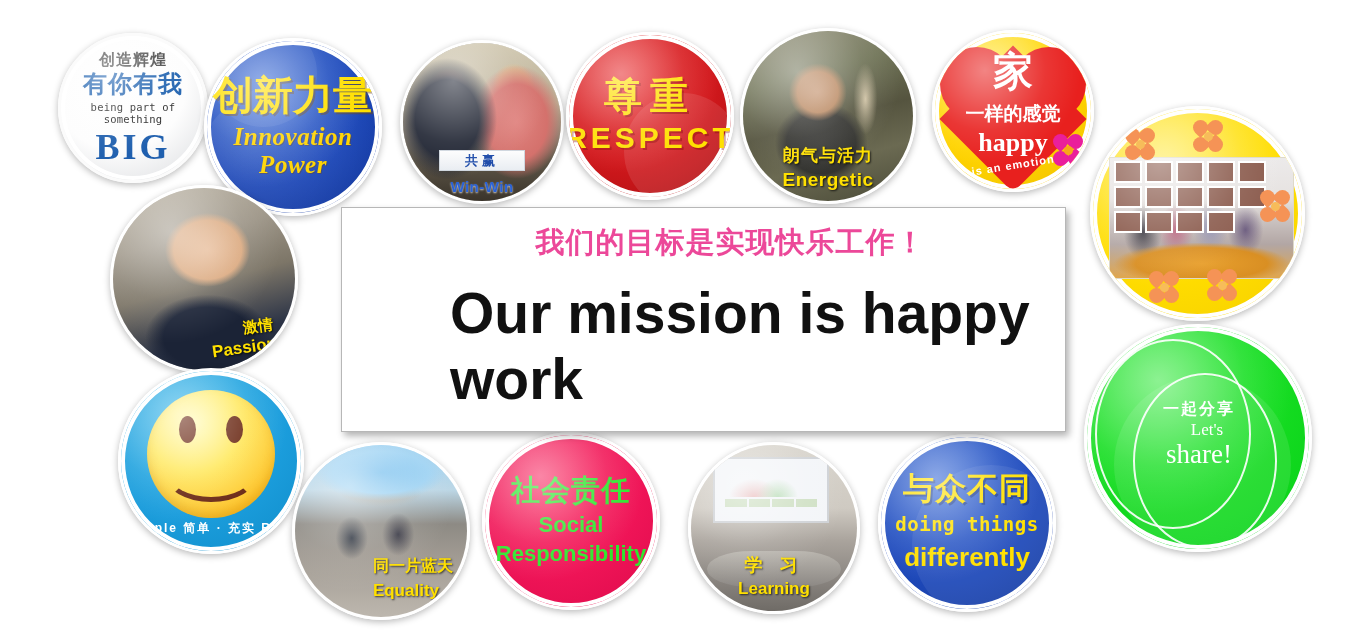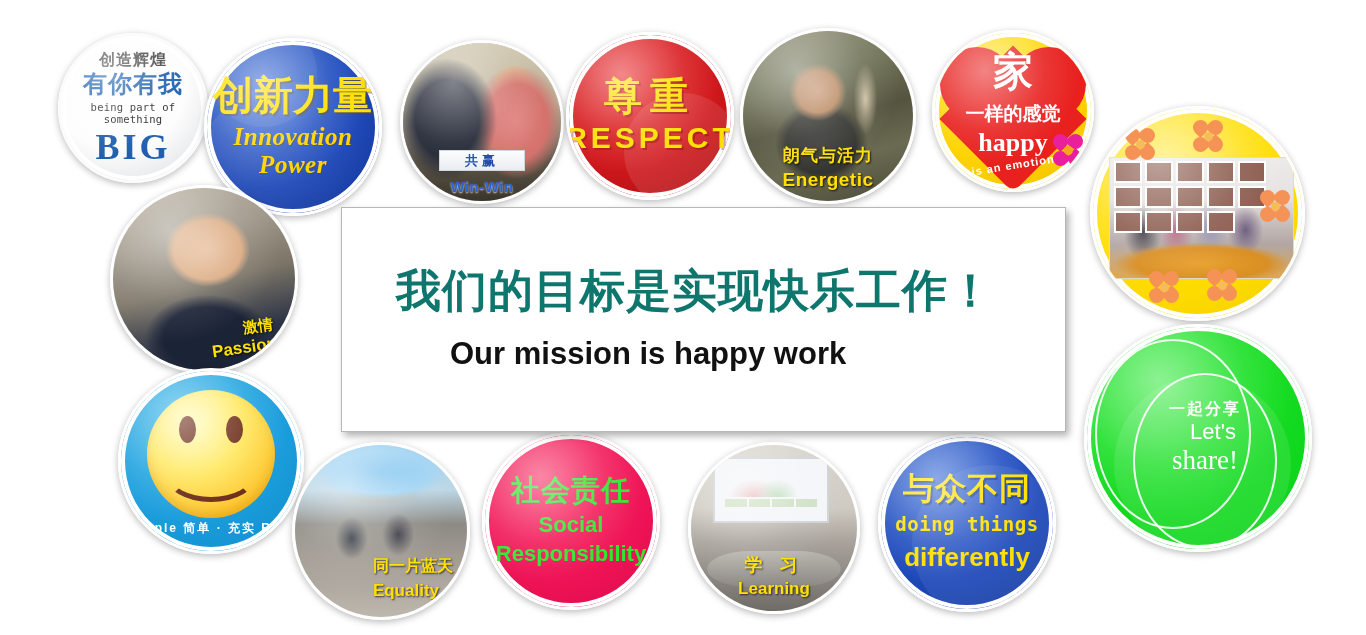--- a/index.html
+++ b/index.html
@@ -130,23 +130,23 @@
   #team-photo .frames b{display:block;width:24px;height:18px;background:#8a5a4c;border:2px solid #fff;}
 
   
   #b-share{left:1084px;top:324px;width:228px;height:228px;
       background:radial-gradient(circle at 36% 26%, #31e83a 0%, #16dd22 48%, #06cf16 100%);}
   #b-share .ring{position:absolute;border:2px solid rgba(255,255,255,.9);border-radius:50%;}
   #b-share .r1{left:8px;top:12px;width:152px;height:186px;}
   #b-share .r2{left:46px;top:46px;width:140px;height:172px;}
   #b-share .sw{position:absolute;width:80%;height:80%;left:12%;top:22%;border-radius:50%;
       background:rgba(255,255,255,.10);}
-  #b-share .txt{position:absolute;left:56px;top:72px;width:124px;z-index:5;}
+  #b-share .txt{position:absolute;left:50px;top:72px;width:124px;z-index:5;}
   #b-share .s1{font-size:16px;font-weight:700;color:#ffffff;letter-spacing:2px;}
-  #b-share .s2{font-family:Liberation Sans, sans-serif;font-size:22px;color:#ffffff;line-height:1.12;margin-left:16px;}
+  #b-share .s2{font-family:Liberation Serif, serif;font-size:17px;color:#ffffff;line-height:1.12;margin-left:16px;}
   #b-share .s3{font-family:"Liberation Serif","DejaVu Serif",serif;font-size:27px;color:#ffffff;line-height:1.12;}
 
   
   #b-pass{left:110px;top:185px;width:188px;height:188px;}
   #pass-photo{background:
       radial-gradient(ellipse 30% 26% at 52% 34%, #e7bb97 0%, #dba97f 62%, rgba(219,169,127,0) 78%),
       radial-gradient(ellipse 14% 6% at 48% 30%, #241c18 0%, rgba(36,28,24,0) 80%),
       radial-gradient(ellipse 44% 30% at 52% 82%, #1b2336 0%, #1b2336 55%, rgba(27,35,54,0) 78%),
       linear-gradient(165deg,#b9b1a1 0%,#9c9486 30%,#7d7668 52%,#2b3346 78%,#151c2b 100%);}
   #b-pass .cap1{position:absolute;right:22px;bottom:34px;font-size:15px;font-weight:700;color:#ffe000;
@@ -213,22 +213,22 @@
   #b-diff .l1{font-size:31px;font-weight:900;color:#ffe000;letter-spacing:1px;line-height:1;
       text-shadow:2px 2px 0 rgba(10,30,90,.45);}
   #b-diff .l2{font-family:"DejaVu Sans Mono","Liberation Mono",monospace;font-size:19px;font-weight:700;
       color:#ffe000;margin-top:9px;letter-spacing:.5px;}
   #b-diff .l3{font-size:26px;font-weight:700;color:#ffe000;margin-top:7px;}
 
   
   #mission{position:absolute;left:341px;top:207px;width:725px;height:225px;background:#ffffff;
      border:1px solid #b7b7b7;box-shadow:3px 4px 7px rgba(0,0,0,.30);z-index:40;
      display:flex;flex-direction:column;justify-content:center;padding-left:54px;box-sizing:border-box;}
-  #mission .m-cn{font-size:45px;font-weight:900;color:#0f766e;letter-spacing:1px;line-height:1.05;}
-  #mission .m-en{font-size:31px;font-weight:800;color:#111;letter-spacing:0px;margin-top:22px;margin-left:54px;}
+  #mission .m-cn{font-size:29px;font-weight:900;color:#ec4899;letter-spacing:1px;line-height:1.05;text-align:center;}
+  #mission .m-en{font-size:57px;font-weight:800;color:#111;letter-spacing:0px;margin-top:22px;margin-left:54px;}
 </style>
 </head>
 <body>
 
 <div id="stage">
 
   <div class="badge" id="b-big">
     <div class="inner">
       <div class="l1">创造辉煌</div>
       <div class="l2">有你有我</div>

